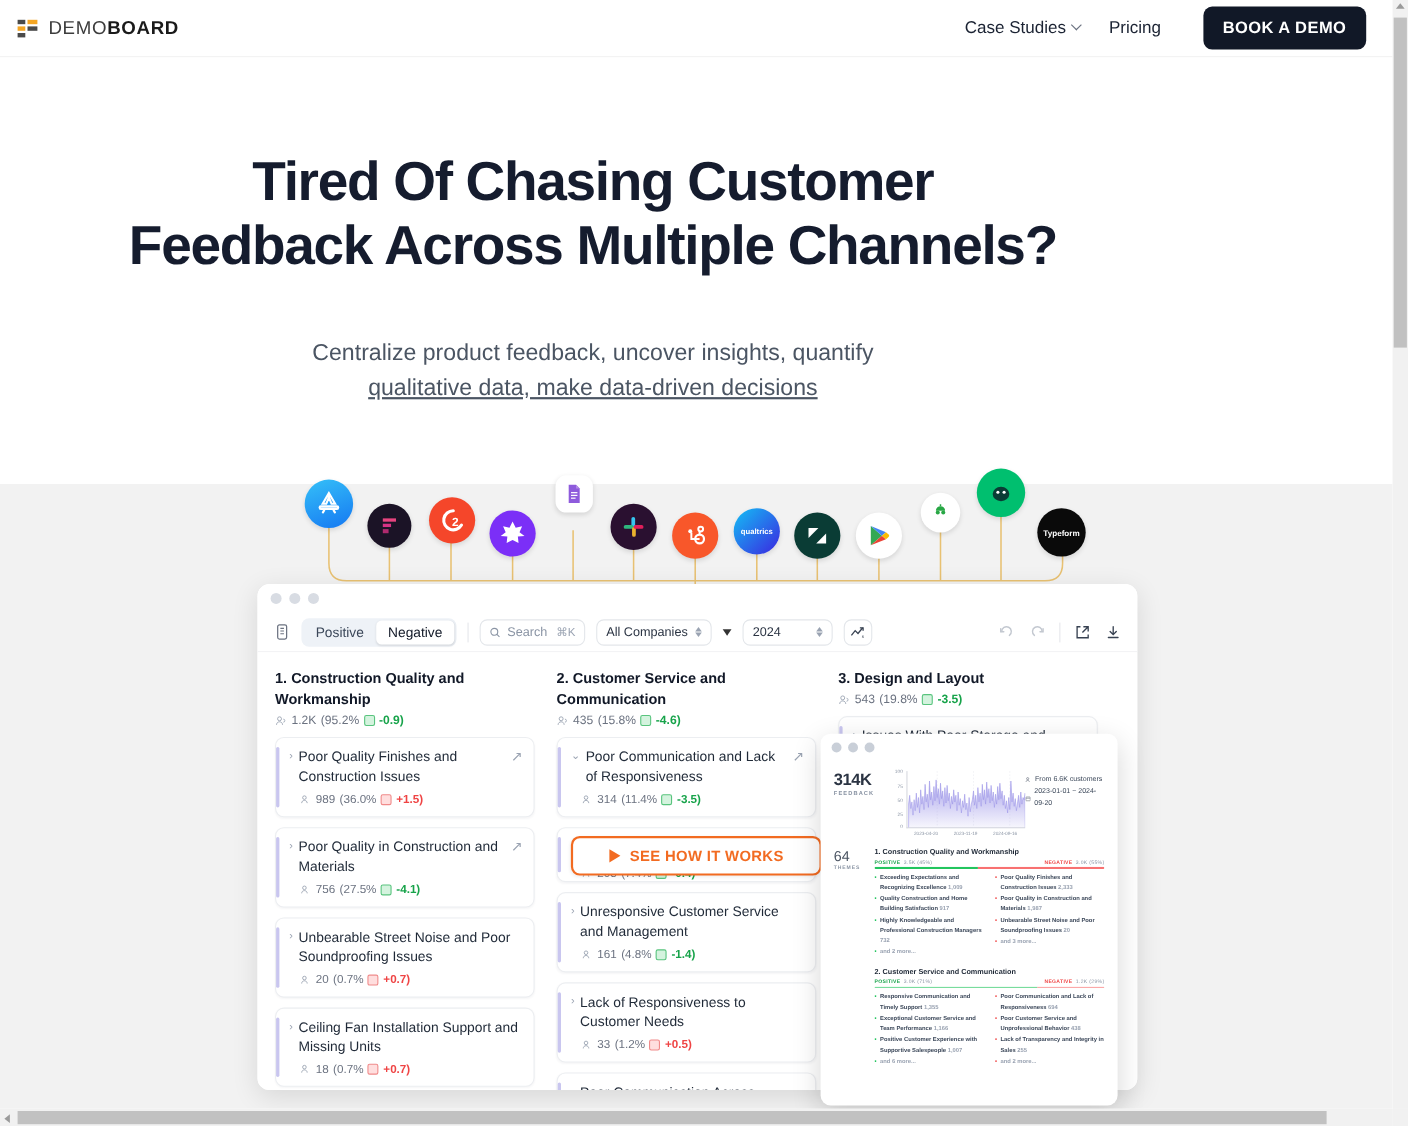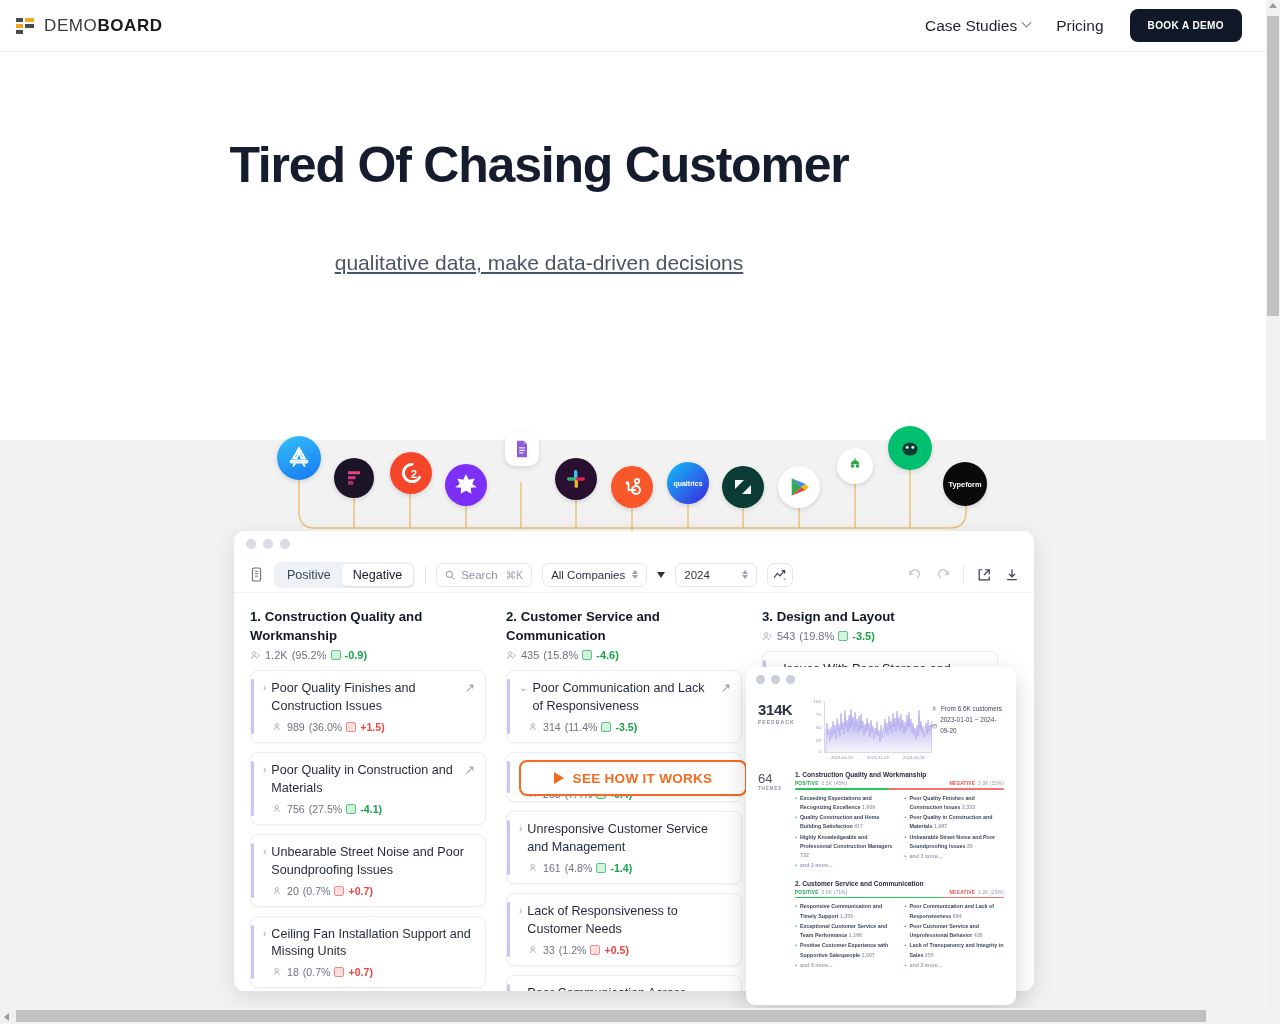--- a/index.html
+++ b/index.html
@@ -41,23 +41,24 @@
   .lm5 { left:0; top:12px; width:7px; height:4px; background:#4a4a4a; }
   .logo-text { font-size:17px; letter-spacing:.6px; color:#1a1a1a; }
   .logo-text b { font-weight:700; }
   .logo-text span.thin { font-weight:400; color:#3c3c3c; }
 
   .nav-right { margin-left:auto; display:flex; align-items:center; gap:26px; margin-right:24px; }
   .nav-link { font-size:15.5px; color:#1b2333; font-weight:500; display:flex; align-items:center; gap:6px; cursor:pointer; }
   .chev { display:inline-block; width:7px; height:7px; border-right:1.6px solid #6b7280; border-bottom:1.6px solid #6b7280;
           transform:rotate(45deg) translate(-2px,-2px); }
   .btn-demo {
-    background:#111827; color:#fff; font-size:10px; font-weight:600; letter-spacing:.4px;
+    background:#111827; color:#fff; font-size:15px; font-weight:600; letter-spacing:.4px;
     padding:11px 18px; border-radius:8px; border:0; cursor:pointer;
     font-family:"Liberation Sans", sans-serif;
+    margin-left:12px;
   }
 
   
   .hero { position:absolute; left:0; top:52px; width:1078px; text-align:center; }
   .hero h1 {
     font-size:50px; line-height:1.16; font-weight:800; letter-spacing:-1.2px;
     color:#151c2e; margin-top:84px;
   }
   .hero h1 .l2 { display:block; }
   .hero p {
@@ -216,22 +217,24 @@
       <div class="nav-link">
         <span>Pricing</span>
       </div>
       <button class="btn-demo">BOOK A DEMO</button>
     </div>
   </div>
 
   <div class="hero">
     <h1>
       <span>Tired Of Chasing Customer</span>
+      <span class="l2">Feedback Across Multiple Channels?</span>
     </h1>
     <p>
+      <span>Centralize product feedback, uncover insights, quantify</span>
       <span class="l2">qualitative data, make data-driven decisions</span>
     </p>
   </div>
 
   <div class="lower">
 
     <svg class="connectors" viewBox="0 0 1266 120">
       <path d="M299,28 L299,72 Q299,88 315,88 L950,88 Q966,88 966,72 L966,36" fill="none" stroke="#e8c172" stroke-width="1.4"></path>
       <line x1="354" y1="52" x2="354" y2="88" stroke="#e8c172" stroke-width="1.4"></line>
       <line x1="410" y1="50" x2="410" y2="88" stroke="#e8c172" stroke-width="1.4"></line>

